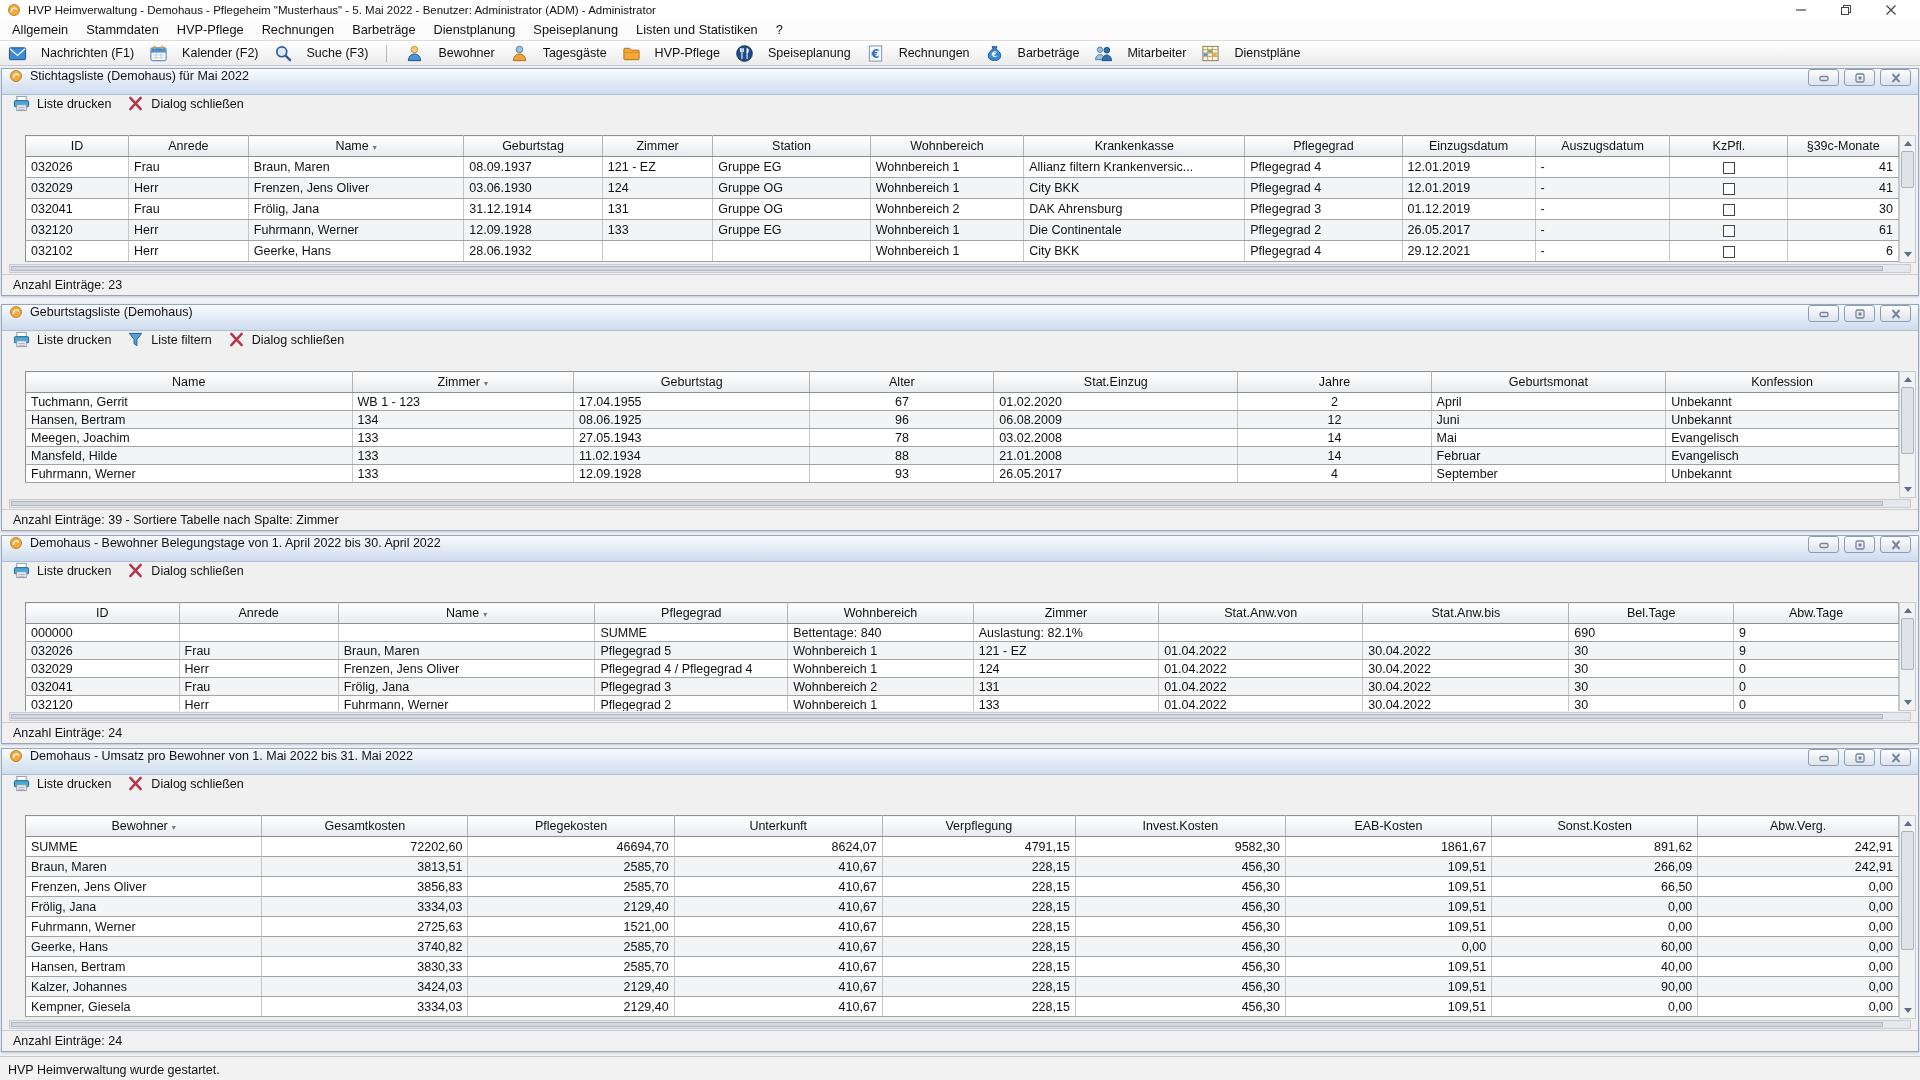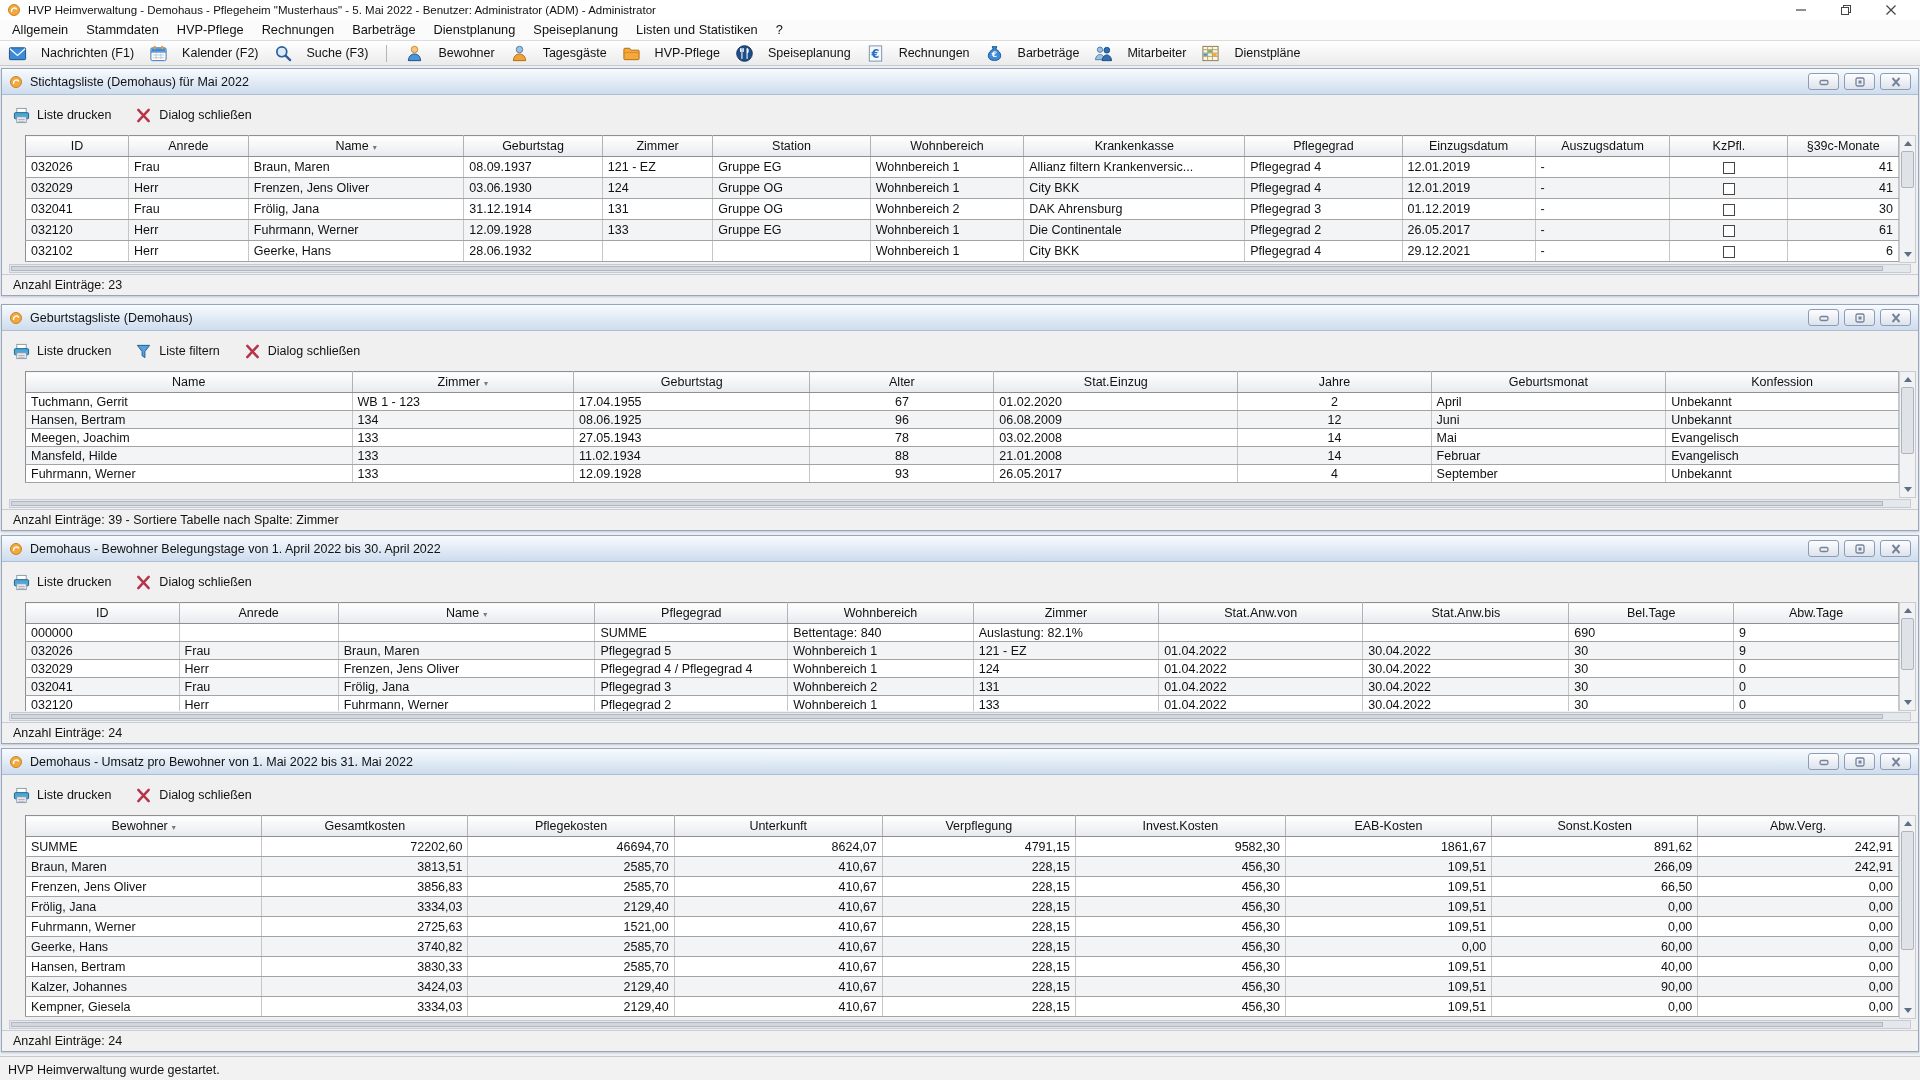--- a/index.html
+++ b/index.html
@@ -13,25 +13,25 @@
   .win-controls{margin-left:auto;display:flex}
   .wc-btn{width:45px;height:20px;display:flex;align-items:center;justify-content:center;cursor:default}
   .menubar{height:21px;background:#fbfbfb;border-bottom:1px solid #dcdcdc;display:flex;align-items:flex-start;padding:0 3px;font-size:12.8px}
   .menu-item{padding:2px 9px}
   .toolbar{height:25px;background:linear-gradient(#ffffff,#ebebeb);border-bottom:1px solid #c9c9c9;display:flex;align-items:center;gap:15px;padding:0 8px}
   .tb-btn{display:flex;align-items:center;gap:14px;white-space:nowrap}
   .tb-sep{width:1px;height:17px;background:#b5b5b5;margin:0 3px}
 
   
   .child-window{margin:0 1px;border:1px solid #97a6bb;background:#f0f0f0;display:flex;flex-direction:column;box-shadow:0 1px 2px rgba(0,0,0,.18)}
-  .cw-titlebar{height:26px;flex:0 0 26px;background:linear-gradient(#f8fbfe,#cddcee);border-bottom:1px solid #aebfd4;display:flex;align-items:center;gap:7px;padding:0 7px}
+  .cw-titlebar{height:26px;flex:0 0 26px;background:linear-gradient(#f8fbfe,#cddcee);border-bottom:1px solid #aebfd4;display:flex;align-items:flex-start;gap:7px;padding:0 7px}
   .cw-title{white-space:nowrap}
   .cw-controls{margin-left:auto;display:flex;gap:5px}
   .cwc-btn{width:31px;height:17px;border:1px solid #8d9cb4;border-radius:3px;background:linear-gradient(#fdfdfe,#dde3ec);display:flex;align-items:center;justify-content:center}
-  .cw-toolbar{height:40px;flex:0 0 40px;display:flex;align-items:center;gap:24px;padding:0 11px}
+  .cw-toolbar{height:40px;flex:0 0 40px;display:flex;align-items:flex-start;gap:16px;padding:0 11px}
   .cwt-btn{display:flex;align-items:center;gap:7px;white-space:nowrap}
 
   .cw-table-area{flex:1;display:flex;overflow:hidden;padding:0 2px 0 23px}
   .tbl-wrap{flex:1;overflow:hidden}
   table{border-collapse:collapse;table-layout:fixed;width:100%;background:#fff;border:1px solid #8f8f8f}
   th{height:21px;background:linear-gradient(#ffffff,#e7eaee);border-right:1px solid #b2b2b2;border-bottom:1px solid #8f8f8f;font-weight:normal;text-align:center;overflow:hidden;white-space:nowrap;padding:0 2px}
   td{height:var(--rh,18px);border-right:1px solid #c6c6c6;border-bottom:1px solid #a3a3a3;padding:0 5px;overflow:hidden;white-space:nowrap;background:#fff}
   tbody tr:nth-child(even) td{background:#f3f4f6}
   td.l{text-align:left} td.c{text-align:center} td.r{text-align:right}
   .checkbox{display:inline-block;width:12px;height:12px;border:1px solid #454545;background:#fff;vertical-align:middle}

